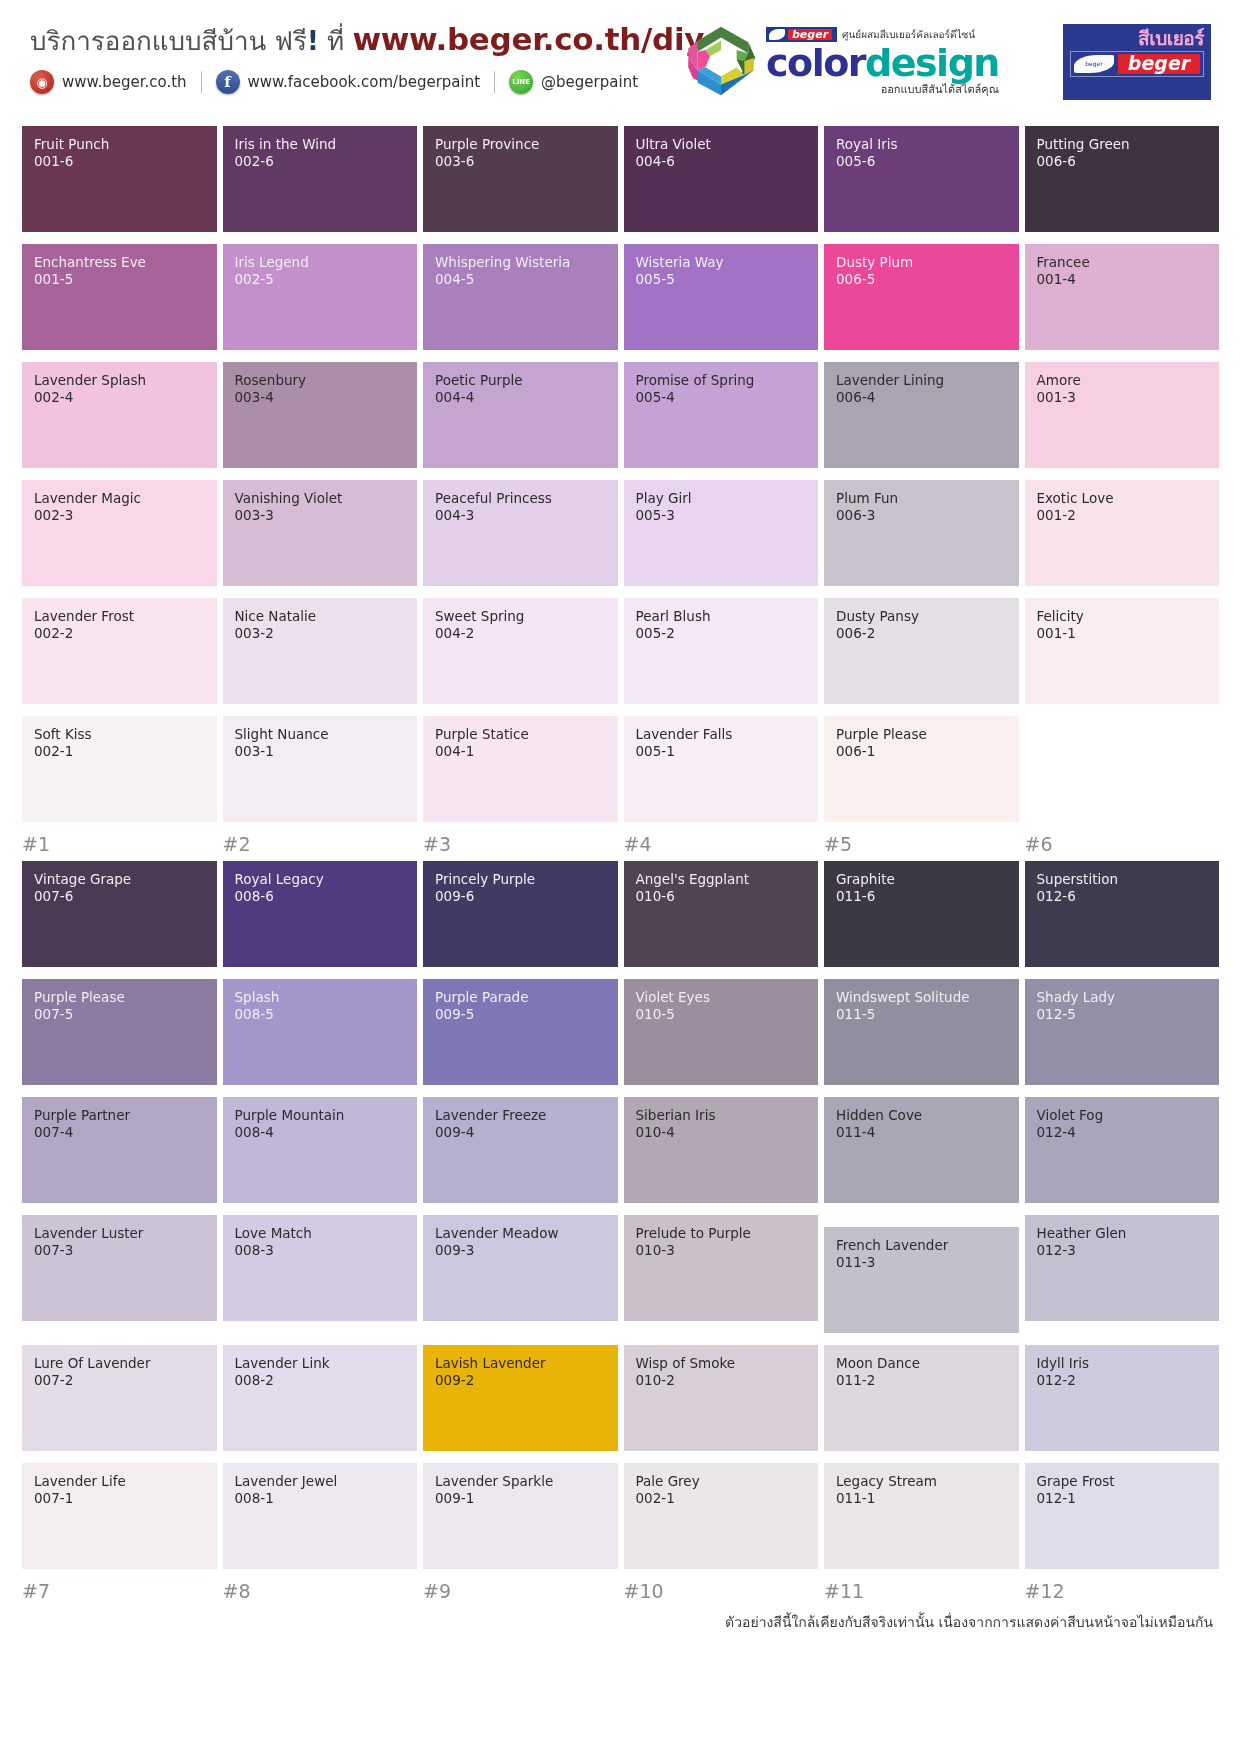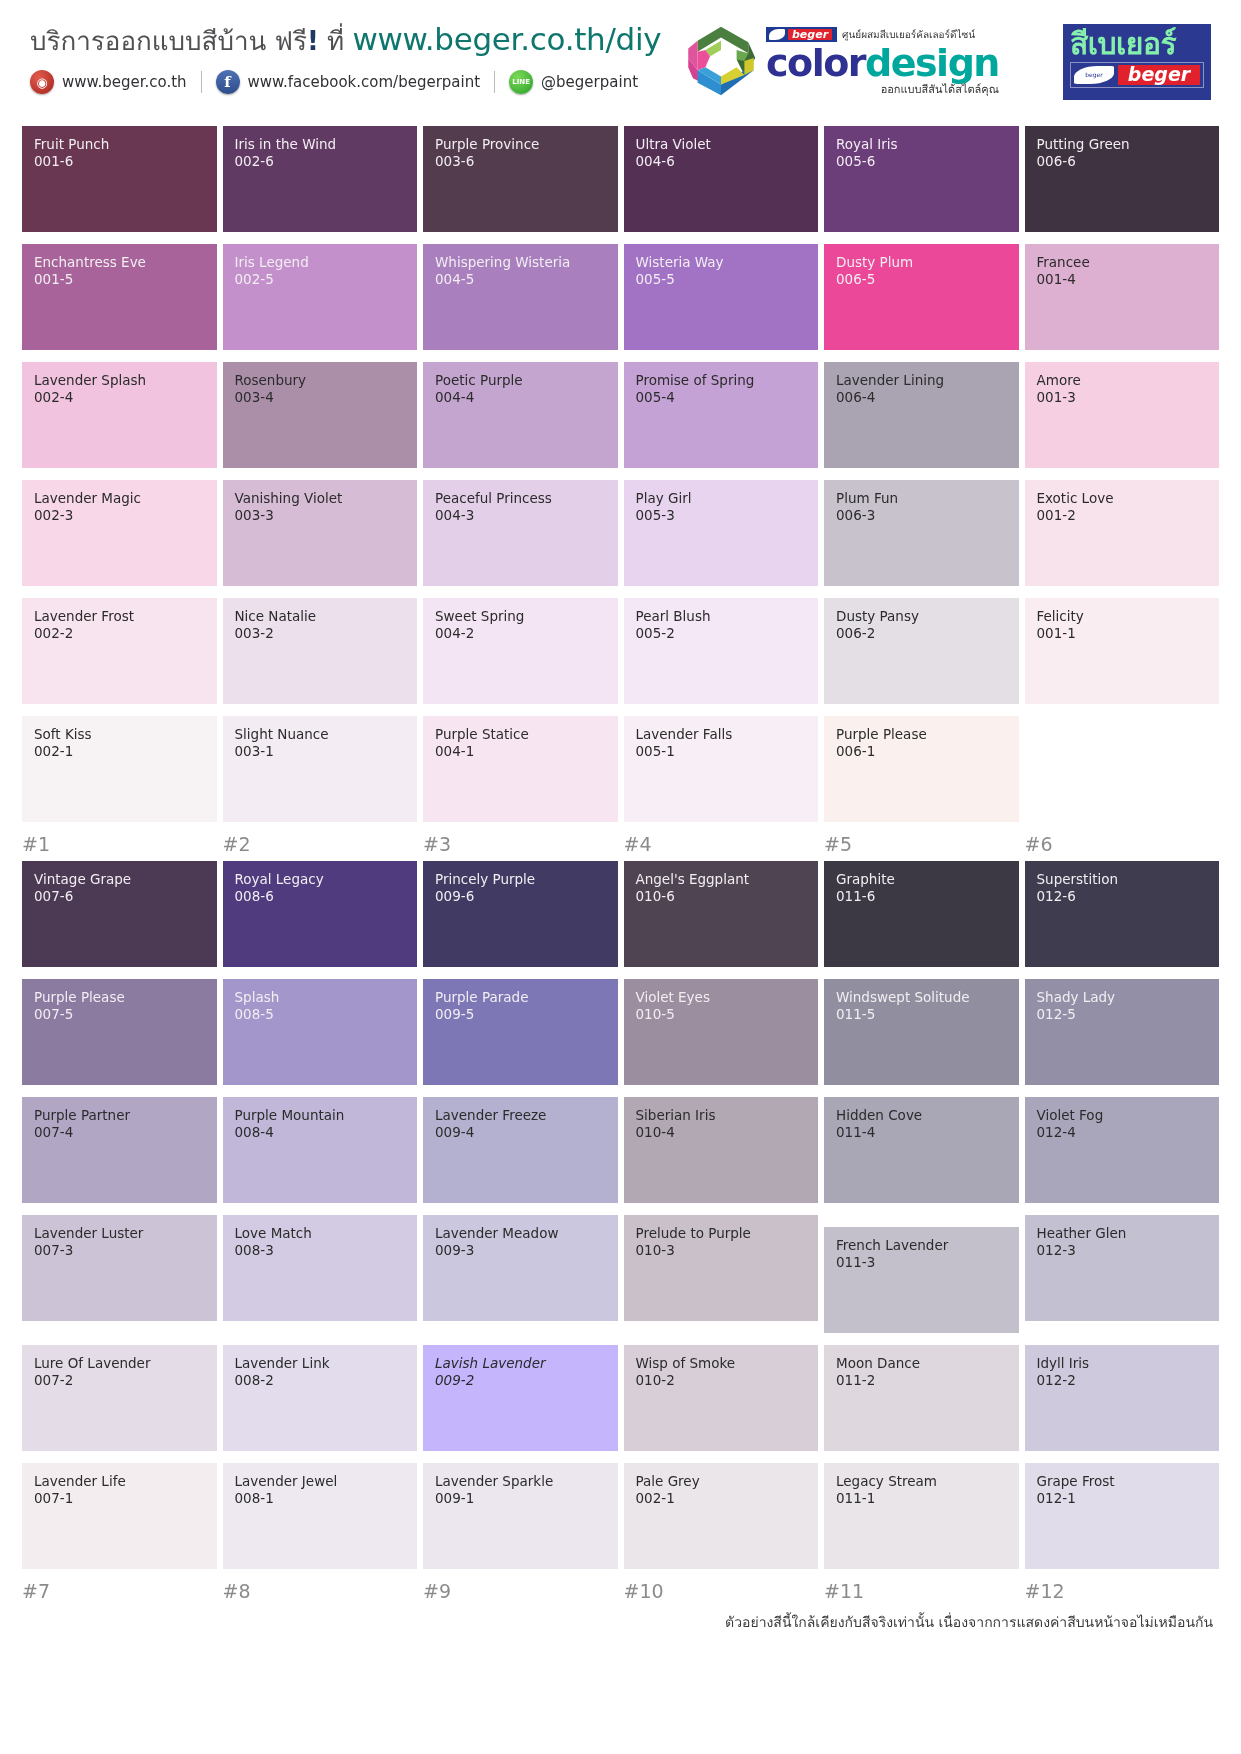--- a/index.html
+++ b/index.html
@@ -9,21 +9,21 @@
     font-family: "DejaVu Sans", "Liberation Sans", sans-serif;
     overflow: hidden;
   }
   .page { position: relative; width: 1241px; height: 1754px; padding: 0 22px; }
 
   
   .header { position: relative; height: 120px; padding-top: 18px; }
   .head-left { position: absolute; left: 8px; top: 22px; }
   .tagline { font-size: 26px; color: #4f5052; white-space: nowrap; line-height: 1.1; }
   .tagline .bang { color: #1f3864; font-weight: bold; }
-  .tagline .url { color: #0f766e; font-size: 31px; font-weight: normal; letter-spacing: -0.3px; }
+  .tagline .url { color: #7f1d1d; font-size: 31px; font-weight: bold; letter-spacing: -0.3px; }
   .social-row { display: flex; align-items: center; margin-top: 14px; }
   .social-item { display: flex; align-items: center; font-size: 15px; color: #303134; }
   .social-sep { width: 1px; height: 22px; background: #b9b9bb; margin: 0 14px; }
   .s-icon { width: 24px; height: 24px; border-radius: 50%; margin-right: 8px; flex: none;
             display: flex; align-items: center; justify-content: center;
             font-size: 13px; color: #fff; font-weight: bold; box-shadow: 0 1px 2px rgba(0,0,0,.35); }
   .s-globe { background: radial-gradient(circle at 35% 30%, #e25b4e, #a4231b); }
   .s-fb { background: linear-gradient(#4f72b5, #2e4d8c); font-family: "DejaVu Serif", serif; font-size: 15px; }
   .s-line { background: radial-gradient(circle at 35% 30%, #7ed957, #27a02a); font-size: 7px; }
 
@@ -39,21 +39,21 @@
                   font-size: 11px; padding: 0 4px; border-radius: 1px; }
   .cd-thai-top { font-size: 10px; color: #333; }
   .cd-main { font-size: 38px; font-weight: bold; letter-spacing: -1.5px; }
   .cd-main .c1 { color: #2e3192; }
   .cd-main .c2 { color: #00a79d; }
   .cd-thai-bot { font-size: 11px; color: #333; text-align: right; margin-top: 2px; }
 
   
   .bg-logo { position: absolute; right: 8px; top: 24px; width: 148px; height: 76px;
              background: #2b3990; border: 2px solid #2b3990; padding: 3px 5px 5px; }
-  .bg-thai { color: #86efac; font-size: 30px; font-weight: bold; text-align: left; line-height: 1; letter-spacing: -0.5px; }
+  .bg-thai { color: #f9a8d4; font-size: 19px; font-weight: bold; text-align: right; line-height: 1; letter-spacing: -0.5px; }
   .bg-inner { margin-top: 3px; border: 1px solid #8d92c4; display: flex; align-items: center; padding: 2px 3px; }
   .bg-swoosh { width: 40px; height: 18px; background: #fff; border-radius: 60% 8% 60% 8%; margin-right: 4px; flex: none;
                font-size: 6px; color: #2b3990; display: flex; align-items: center; justify-content: center; }
   .bg-red { flex: 1; background: #e1222c; color: #fff; font-style: italic; font-weight: bold;
             font-size: 19px; text-align: center; line-height: 1.05; }
 
   
   .block { margin-top: 6px; }
   .grid { display: grid; grid-template-columns: repeat(6, 1fr); gap: 12px 6px; }
   .swatch { position: relative; height: 106px; padding: 11px 10px 0 12px; }
@@ -389,21 +389,21 @@
             <div class="sw-code dark-text">012-3</div>
           </div>
           <div class="swatch" style="background: rgb(228, 220, 230);">
             <div class="sw-name dark-text">Lure Of Lavender</div>
             <div class="sw-code dark-text">007-2</div>
           </div>
           <div class="swatch" style="background: rgb(226, 220, 236);">
             <div class="sw-name dark-text">Lavender Link</div>
             <div class="sw-code dark-text">008-2</div>
           </div>
-          <div class="swatch" style="background: #c4b5fd; font-style: italic;">
+          <div class="swatch" style="background: #eab308;">
             <div class="sw-name dark-text">Lavish Lavender</div>
             <div class="sw-code dark-text">009-2</div>
           </div>
           <div class="swatch" style="background: rgb(215, 206, 215);">
             <div class="sw-name dark-text">Wisp of Smoke</div>
             <div class="sw-code dark-text">010-2</div>
           </div>
           <div class="swatch" style="background: rgb(222, 216, 222);">
             <div class="sw-name dark-text">Moon Dance</div>
             <div class="sw-code dark-text">011-2</div>

